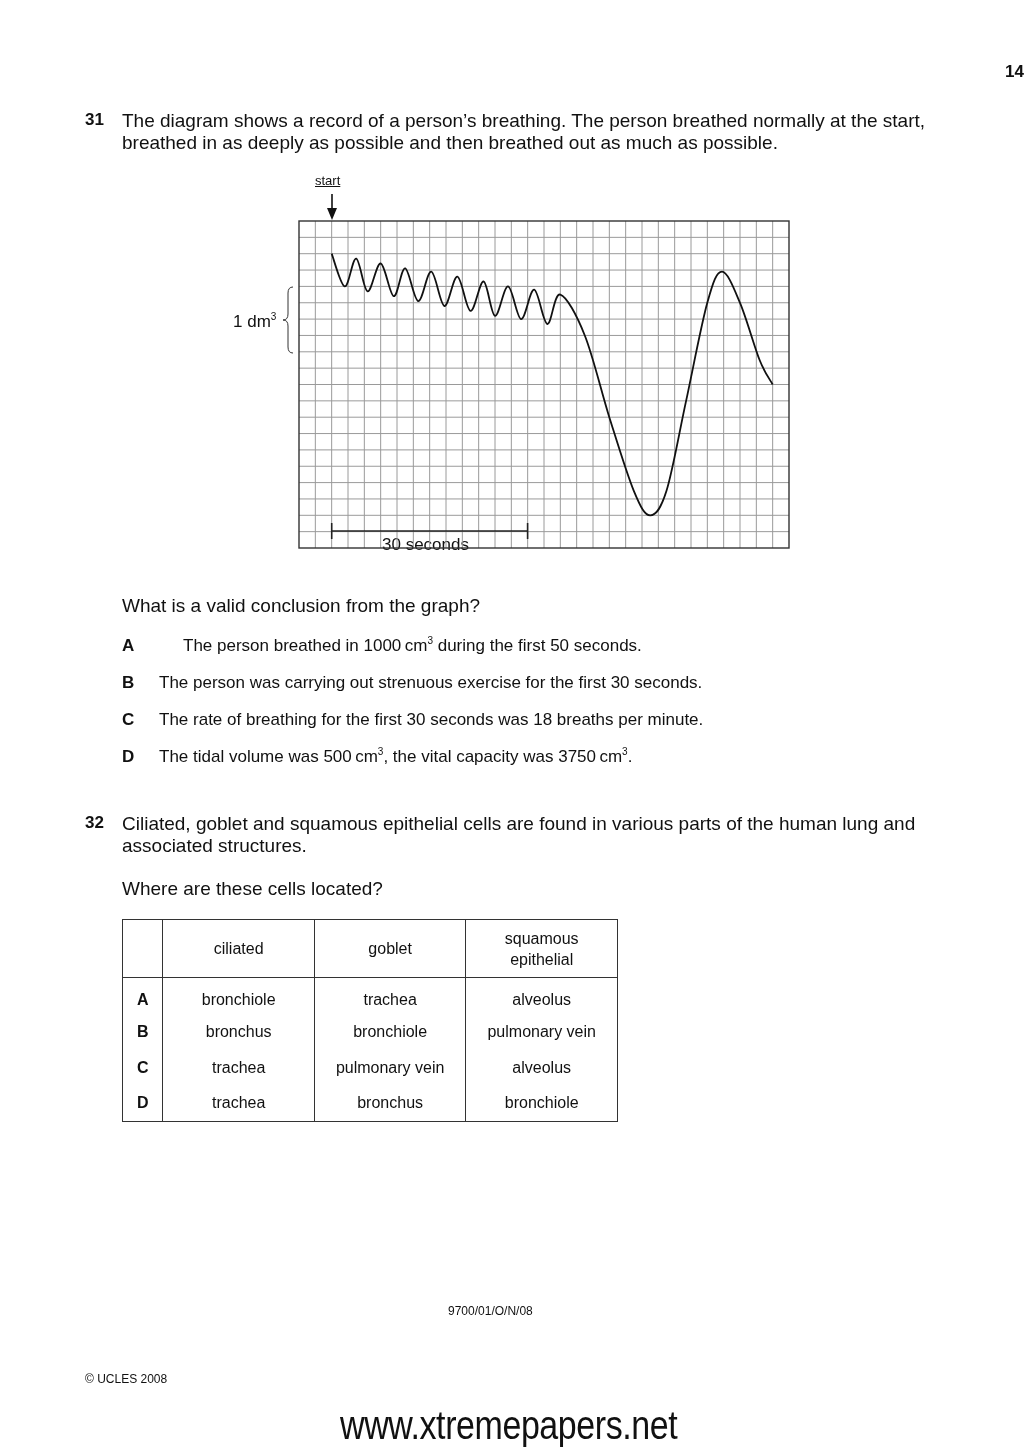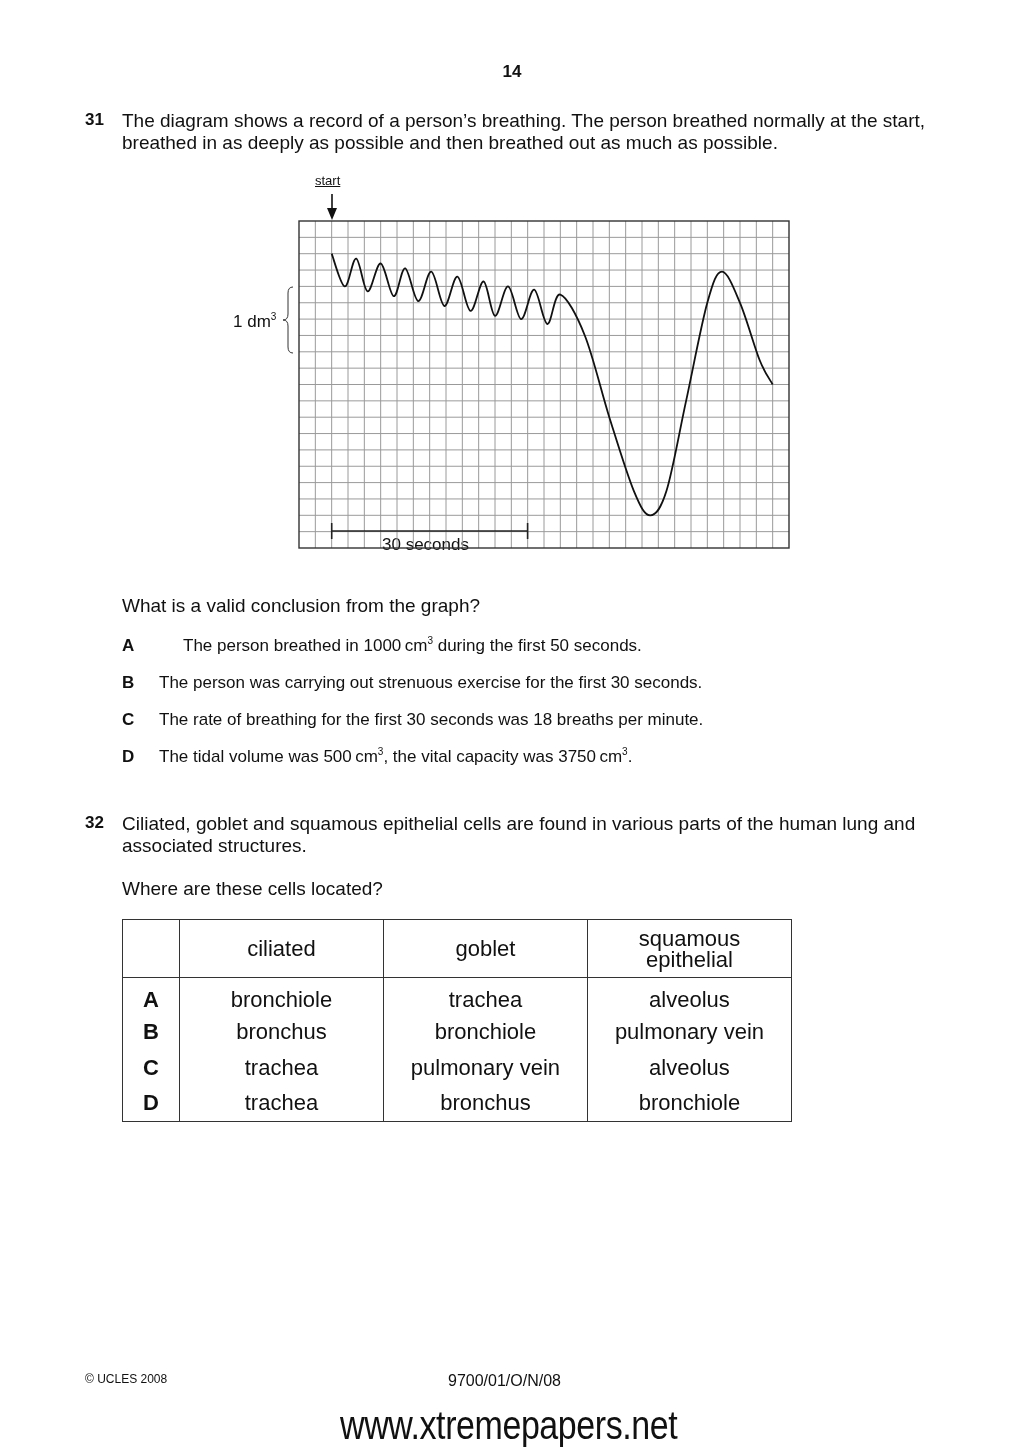--- a/index.html
+++ b/index.html
@@ -1,40 +1,40 @@
 <!DOCTYPE html>
 <html><head>
 <meta charset="utf-8">
 <style>
   html, body { margin: 0; padding: 0; background: #ffffff; }
   body {
     width: 1024px; height: 1449px; position: relative; overflow: hidden;
     font-family: "Liberation Sans", sans-serif; color: #111; font-size: 17px;
   }
   .abs { position: absolute; }
-  .page-num { left: 0; width: 1024px; top: 62px; text-align: center; font-weight: bold; font-size: 17px; }
+  .page-num { left: 0; width: 1024px; top: 62px; text-align: right; font-weight: bold; font-size: 17px; }
   .qnum { font-weight: bold; font-size: 17px; }
   .qtext { font-size: 19px; line-height: 22px; }
   .justify { text-align: justify; text-align-last: left; }
   .opt-letter { font-weight: bold; font-size: 17px; }
   .opt-text { font-size: 17px; white-space: nowrap; }
   sup { font-size: 10px; vertical-align: 7px; line-height: 0; }
   table.cells {
-    border-collapse: collapse; position: absolute; left: 122px; top: 919px; width: 670px;
-    font-size: 22px;
+    border-collapse: collapse; position: absolute; left: 122px; top: 919px; width: 496px;
+    font-size: 16px;
   }
   table.cells th, table.cells td { border-left: 1.2px solid #333; border-right: 1.2px solid #333; text-align: center; font-weight: normal; padding: 0; }
   table.cells { border: 1.2px solid #333; }
   table.cells thead tr { height: 58px; border-bottom: 1.2px solid #333; }
   table.cells thead th { line-height: 21px; }
   table.cells tbody tr { height: 36px; }
   table.cells tbody tr.first td { padding-top: 8px; }
   table.cells td.letter { font-weight: bold; width: 47px; }
   .footer-left { left: 85px; top: 1372px; font-size: 12px; text-align: center; }
-  .footer-mid { left: 448px; top: 1372px; font-size: 16px; }
+  .footer-mid { left: 448px; top: 1304px; font-size: 12px; }
   .watermark { left: 340px; top: 1403px; font-size: 40px; transform: scaleX(0.85); transform-origin: left top; letter-spacing: -0.5px; color: #111; }
 </style>
 </head>
 <body>
 
 <div class="abs page-num">14</div>
 
 <div class="abs qnum" style="left:85px; top:110px;">31</div>
 <div class="abs qtext justify" style="left:122px; top:110px; width:818px;">The diagram shows a record of a person’s breathing. The person breathed normally at the start,</div>
 <div class="abs qtext" style="left:122px; top:132px;">breathed in as deeply as possible and then breathed out as much as possible.</div>

